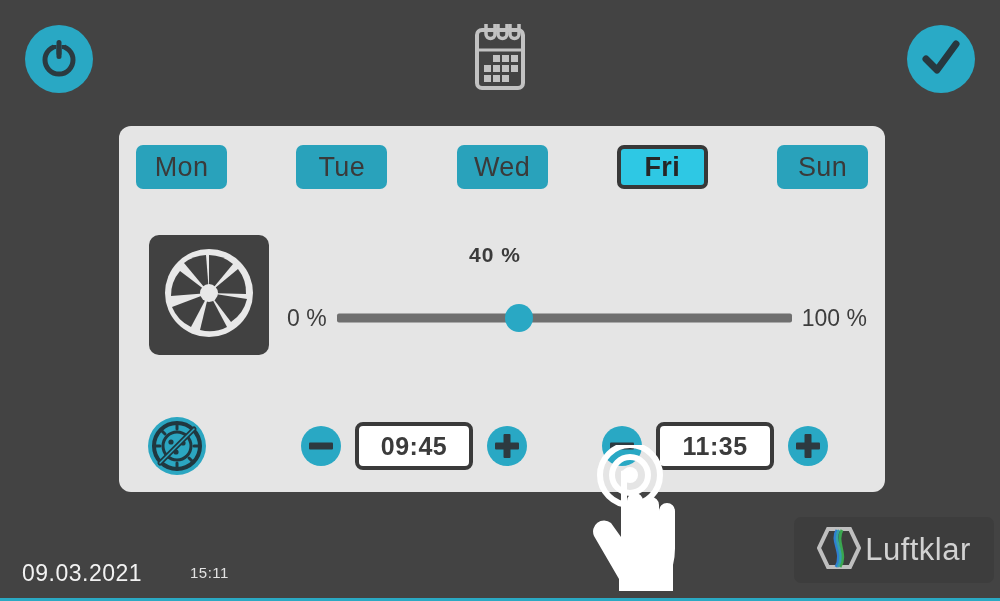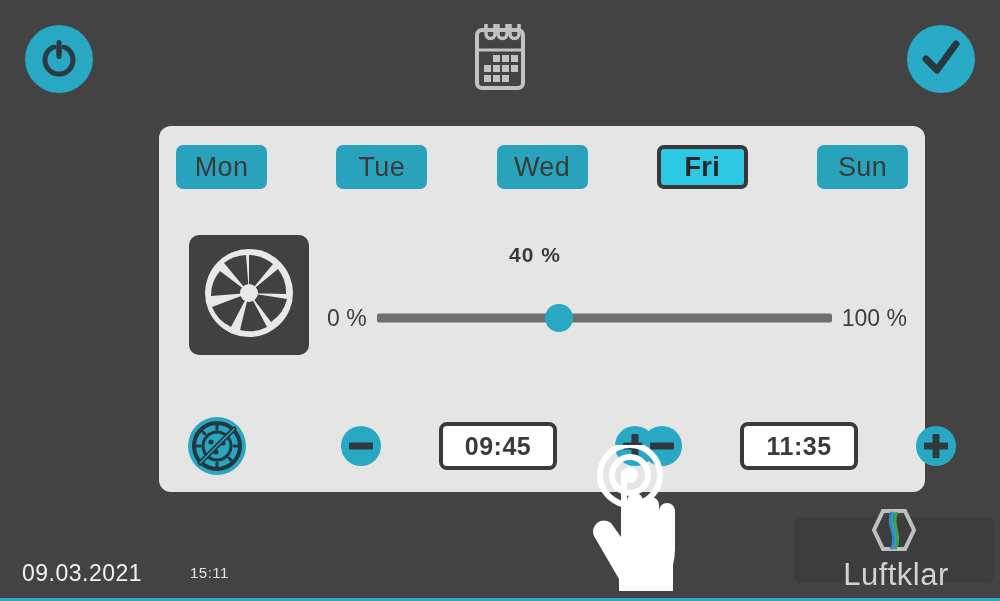--- a/index.html
+++ b/index.html
@@ -35,21 +35,20 @@
     cursor: pointer;
   }
 
   
   #panel {
     position: absolute;
     left: 119px; top: 126px;
     width: 766px; height: 366px;
     background: #e5e5e5;
     border-radius: 12px;
-    margin-left: 40px;
   }
 
   
   #day-tabs {
     position: absolute;
     left: 17px; top: 17px;
     width: 732px; height: 48px;
     display: flex;
     justify-content: space-between;
     align-items: center;
@@ -134,21 +133,21 @@
     position: absolute;
     left: 28px; top: 290px;
     width: 60px; height: 60px;
     cursor: pointer;
   }
 
   .time-group {
     position: absolute;
     top: 290px;
     height: 60px;
-    display: flex; align-items: center; gap: 44px;
+    display: flex; align-items: center;
   }
   #time-group-1 { left: 182px; }
   #time-group-2 { left: 483px; }
 
   .step-btn {
     width: 40px; height: 40px;
     border-radius: 50%;
     background: #29a8c4;
     border: none;
     position: relative;
@@ -218,21 +217,21 @@
     background: #2aa9c3;
   }
 
   
   #brand-box {
     position: absolute;
     right: 6px; bottom: 18px;
     width: 200px; height: 66px;
     background: #3d3d3d;
     border-radius: 7px;
-    display: flex; align-items: center; justify-content: center; flex-direction: column;
+    display: flex; align-items: center; justify-content: center;
   }
   #brand-text {
     font-size: 31px;
     color: #d2d2d2;
     letter-spacing: .5px;
     margin-left: 4px;
   }
 </style>
 </head>
 <body>

